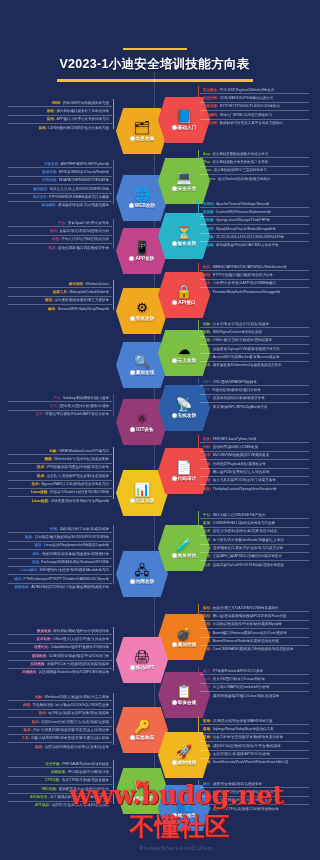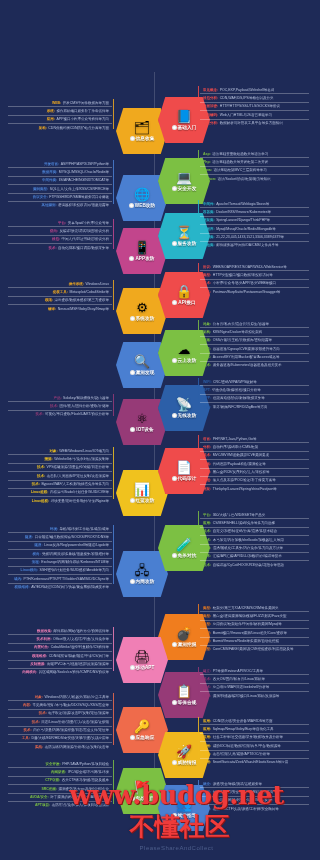--- a/index.html
+++ b/index.html
@@ -92,20 +92,25 @@
   .wm-sub {
     display:block; margin-top:2px;
     font-size:6px; color:#4e5f8c; letter-spacing:.5px;
   }
 </style>
 </head>
 <body>
 
 <div id="root">
 
+  <div class="title-wrap">
+    <div class="title-rule-top"></div>
+    <div class="title-text">V2023-1小迪安全培训技能方向表</div>
+    <div class="title-rule-bottom"></div>
+  </div>
 
   <div class="spine"></div>
 
   <div id="nodes-layer">
       <div class="node" style="left: 116px; top: 108px; background: rgb(240, 169, 30);">
         <div class="nicon">🗂</div>
         <div class="nlabelrow">
           <span class="nbullet" style="background: rgb(255, 255, 255);"></span>
           <span class="nlabel">信息收集</span>
         </div>

